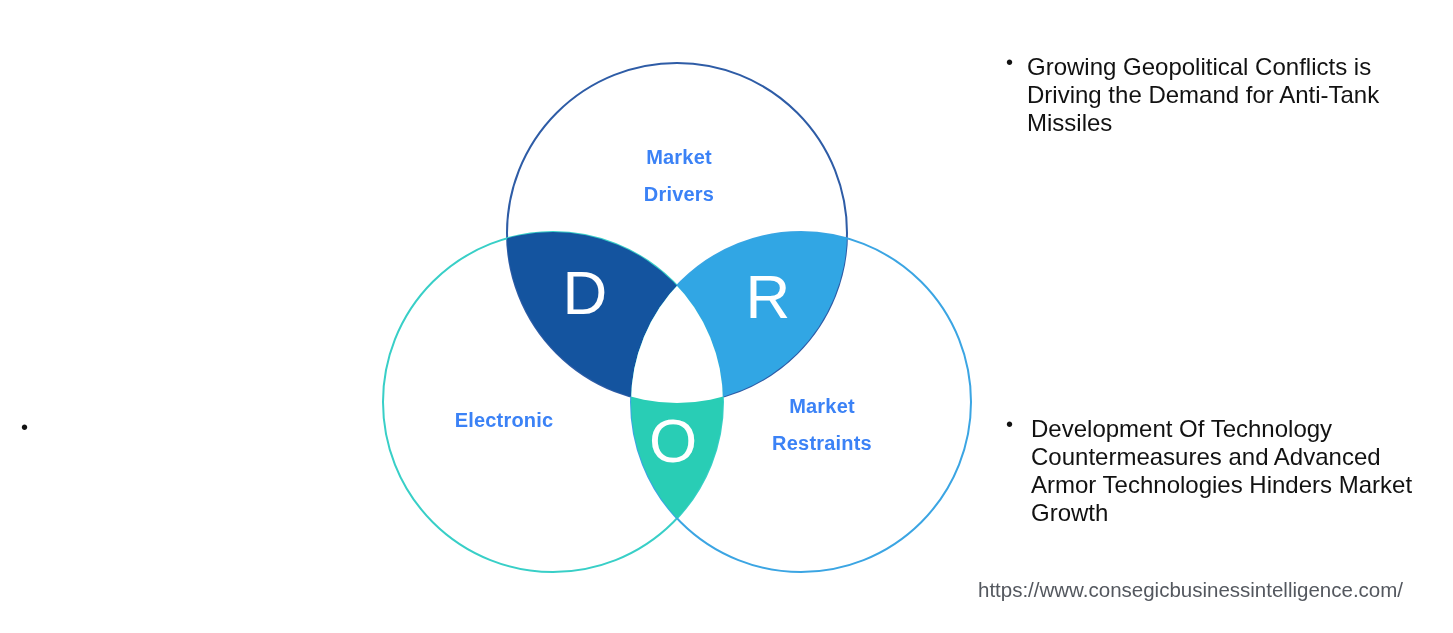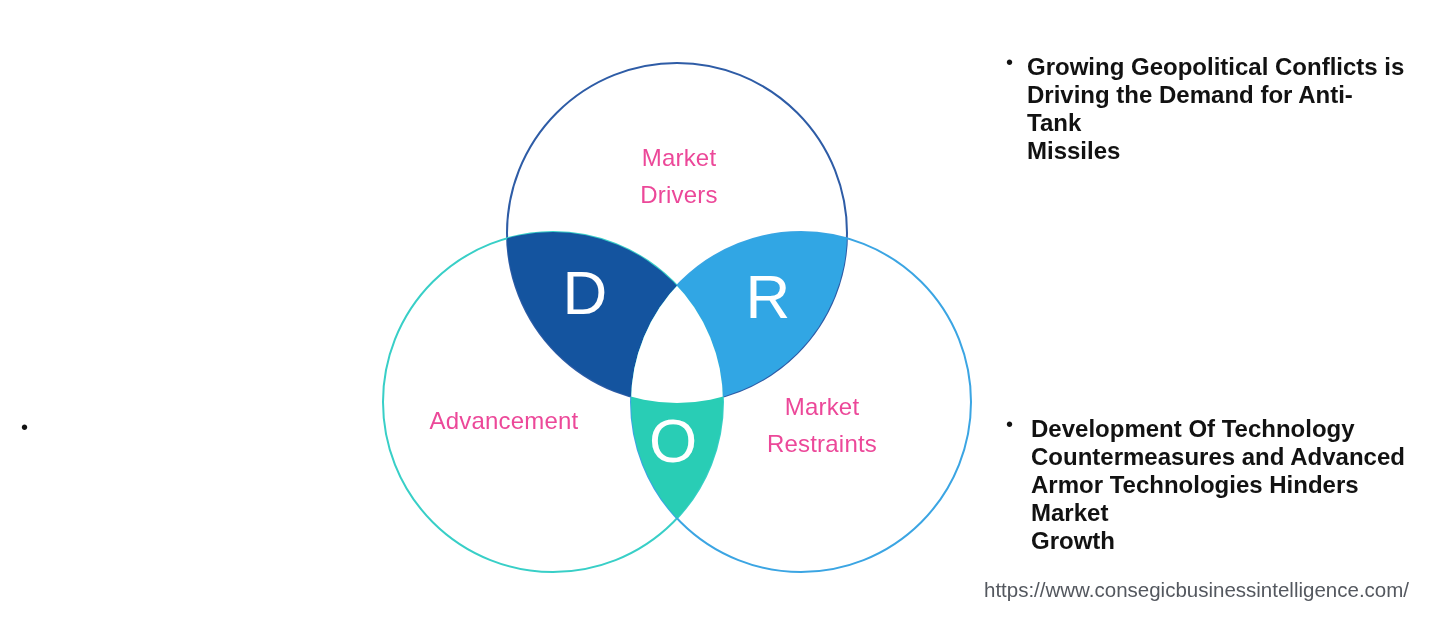--- a/index.html
+++ b/index.html
@@ -19,25 +19,25 @@
     position: absolute;
     left: 0;
     top: 0;
     width: 1453px;
     height: 633px;
   }
   .diagram-label {
     position: absolute;
     transform: translate(-50%, -50%);
     text-align: center;
-    color: #ec4899;
-    font-size: 24px;
+    color: #3b82f6;
+    font-size: 20px;
     line-height: 37px;
     white-space: pre-line;
-    font-weight: 400;
+    font-weight: 700;
     letter-spacing: 0.2px;
   }
   .lens-letter {
     position: absolute;
     transform: translate(-50%, -50%);
     color: #ffffff;
     font-size: 62px;
     line-height: 62px;
     font-weight: 400;
   }
@@ -51,21 +51,20 @@
     font-weight: 400;
   }
   .bullet .marker {
     flex: 0 0 auto;
     font-size: 20px;
     line-height: 28px;
     transform: translateY(-5px);
   }
   .bullet .btext {
     white-space: pre-line;
-    font-weight: bold;
   }
   .source-url {
     position: absolute;
     color: #54585f;
     font-size: 20.5px;
     line-height: 24px;
     white-space: nowrap;
   }
 </style>
 </head>
@@ -97,21 +96,21 @@
 
     <g clip-path="url(#clipTop)">
       <g clip-path="url(#clipLeft)">
         <circle cx="801" cy="402" r="170" fill="#FFFFFF"></circle>
       </g>
     </g>
   </svg>
 
   <div class="diagram-label" style="left:679px; top:176px;">Market
 Drivers</div>
-  <div class="diagram-label" style="left:504px; top:420px;">Advancement</div>
+  <div class="diagram-label" style="left:504px; top:420px;">Electronic</div>
   <div class="diagram-label" style="left:822px; top:425px;">Market
 Restraints</div>
 
   <div class="lens-letter" style="left:585px; top:293px;">D</div>
   <div class="lens-letter" style="left:768px; top:297px;">R</div>
   <div class="lens-letter" style="left:673px; top:441px;">O</div>
 
   <div class="bullet" style="left:1006px; top:53px; width:400px;">
     <span class="marker" style="margin-right:14px;">•</span>
     <div class="btext">Growing Geopolitical Conflicts is
@@ -124,15 +123,15 @@
   </div>
 
   <div class="bullet" style="left:1006px; top:415px; width:420px;">
     <span class="marker" style="margin-right:18px;">•</span>
     <div class="btext">Development Of Technology
 Countermeasures and Advanced
 Armor Technologies Hinders Market
 Growth</div>
   </div>
 
-  <div class="source-url" style="right:44px; top:578px;">https://www.consegicbusinessintelligence.com/</div>
+  <div class="source-url" style="right:50px; top:578px;">https://www.consegicbusinessintelligence.com/</div>
 
 </div>
 
 </body></html>

